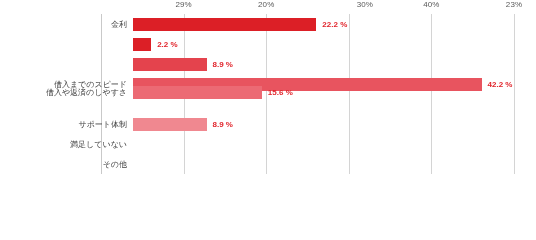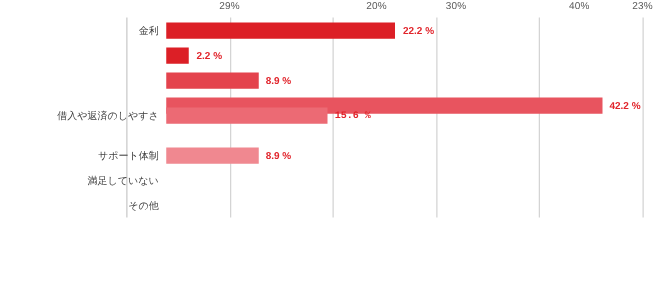--- a/index.html
+++ b/index.html
@@ -103,23 +103,23 @@
     white-space: nowrap;
   }
 </style>
 </head>
 <body>
 
 <div id="chart-root">
 
   <div class="tick-labels">
       <span class="tick-label" style="left: 82.6px;">29%</span>
-      <span class="tick-label" style="left: 165.2px; margin-left: 35px;">20%</span>
+      <span class="tick-label" style="left: 165.2px;">20%</span>
       <span class="tick-label" style="left: 247.8px; padding-left: 32px;">30%</span>
-      <span class="tick-label" style="left: 330.4px; margin-left: 32px;">40%</span>
+      <span class="tick-label" style="left: 330.4px;">40%</span>
       <span class="tick-label" style="left: 413px;">23%</span>
     </div>
 
   <div class="plot-area">
     <div class="gridlines">
         <div class="gridline baseline" style="left: 0px;"></div>
         <div class="gridline" style="left: 82.6px;"></div>
         <div class="gridline" style="left: 165.2px;"></div>
         <div class="gridline" style="left: 247.8px;"></div>
         <div class="gridline" style="left: 330.4px;"></div>
@@ -135,27 +135,28 @@
       </div>
       <div class="row" style="top: 20px; height: 20px;">
         <div class="bar" style="width: 18.172px; background: rgb(220, 31, 38); top: 3.5px;"></div>
         <div class="bar-value" style="left: 125.172px; top: 3.5px; color: rgb(225, 36, 43);">2.2 %</div>
       </div>
       <div class="row" style="top: 40px; height: 20px;">
         <div class="bar" style="width: 73.514px; background: rgb(228, 67, 77); top: 3.5px;"></div>
         <div class="bar-value" style="left: 180.514px; top: 3.5px; color: rgb(225, 36, 43);">8.9 %</div>
       </div>
       <div class="row" style="top: 60px; height: 20px;">
+        <div class="cat-label">借入までのスピード</div>
         <div class="bar" style="width: 348.572px; background: rgb(232, 84, 95); top: 3.5px;"></div>
         <div class="bar-value" style="left: 455.572px; top: 3.5px; color: rgb(225, 36, 43);">42.2 %</div>
       </div>
       <div class="row" style="top: 68px; height: 20px;">
         <div class="cat-label">借入や返済のしやすさ</div>
         <div class="bar" style="width: 128.856px; background: rgb(236, 106, 116); top: 3.5px;"></div>
-        <div class="bar-value" style="left: 235.856px; top: 3.5px; color: rgb(225, 36, 43); font-family: Liberation Mono, monospace;">15.6 %</div>
+        <div class="bar-value" style="left: 235.856px; top: 3.5px; color: rgb(225, 36, 43);">15.6 %</div>
       </div>
       <div class="row" style="top: 100px; height: 20px; padding-left: 36px;">
         <div class="cat-label">サポート体制</div>
         <div class="bar" style="width: 73.514px; background: rgb(240, 136, 144); top: 3.5px;"></div>
         <div class="bar-value" style="left: 180.514px; top: 3.5px; color: rgb(225, 36, 43);">8.9 %</div>
       </div>
       <div class="row" style="top: 120px; height: 20px;">
         <div class="cat-label">満足していない</div>
       </div>
       <div class="row" style="top: 140px; height: 20px;">

